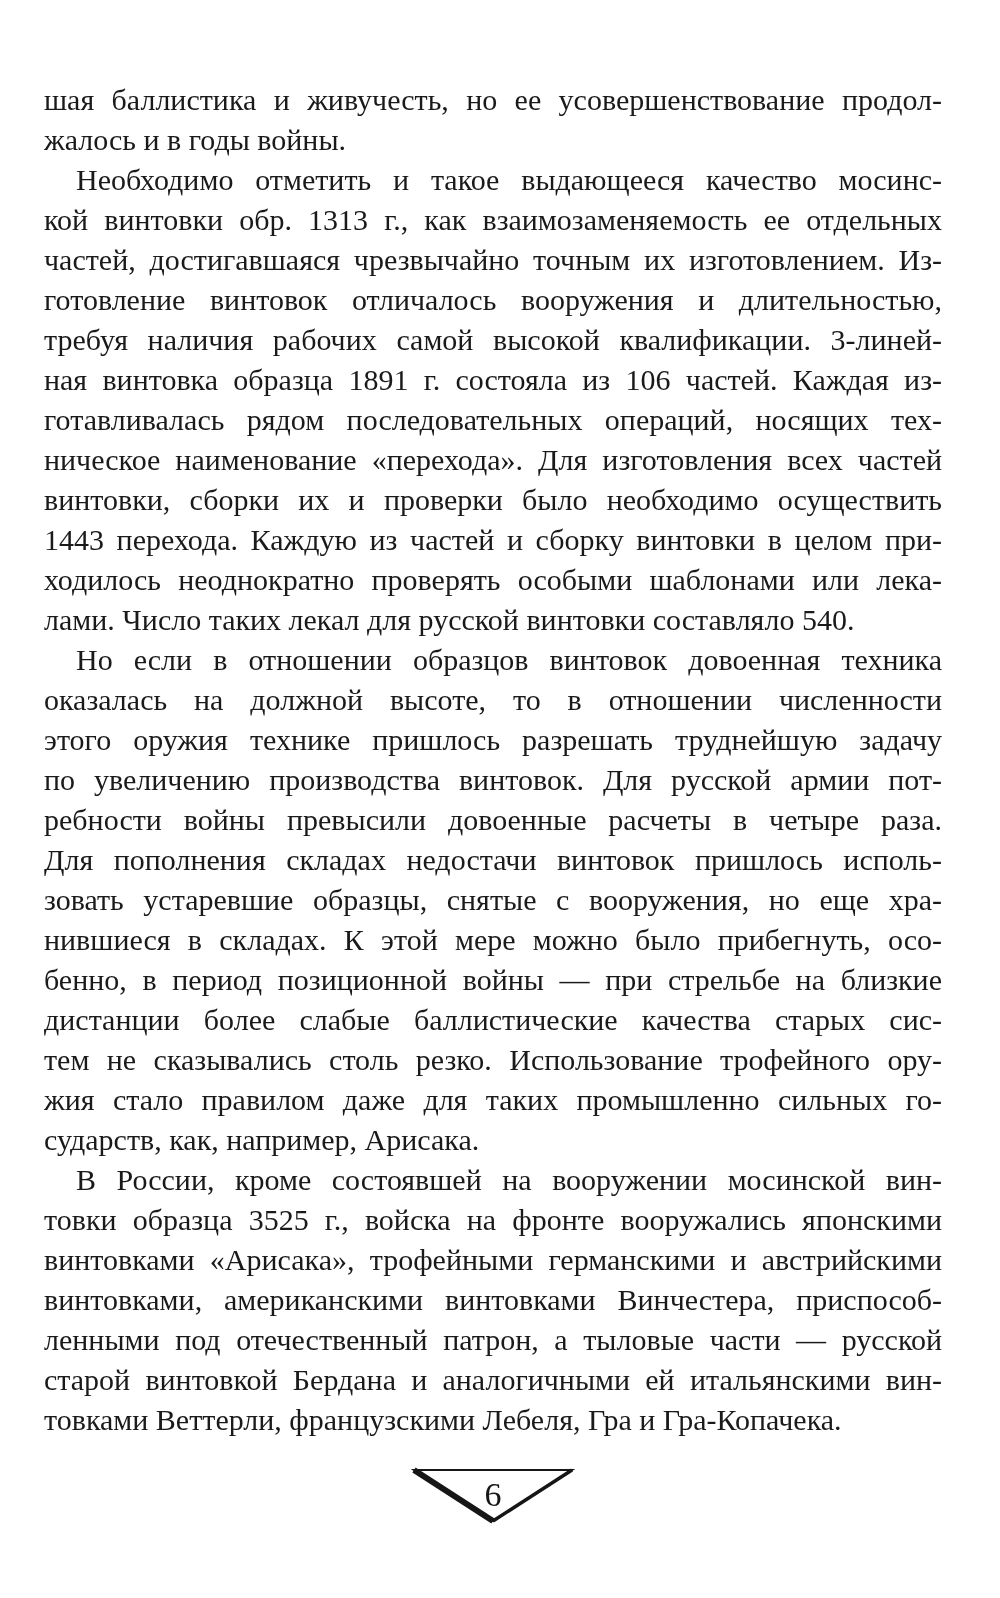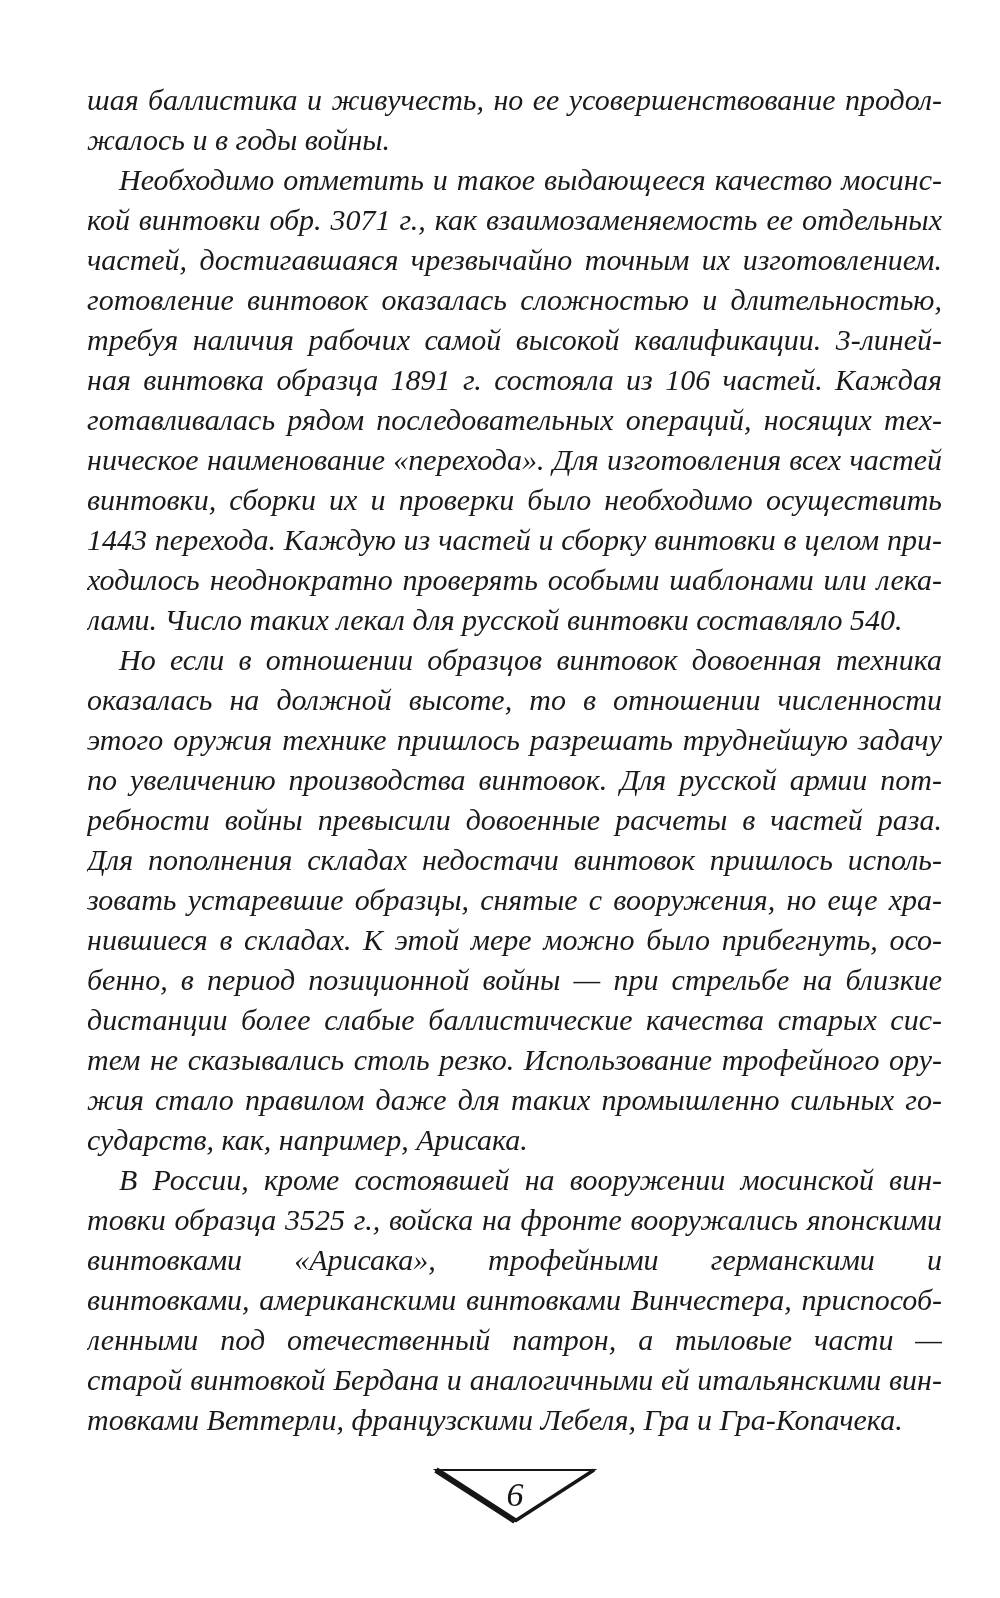--- a/index.html
+++ b/index.html
@@ -2,25 +2,24 @@
 <html><head>
 <meta charset="utf-8">
 <style>
   html, body { margin: 0; padding: 0; background: #ffffff; }
   .sheet {
     position: relative;
     width: 1000px;
     height: 1598px;
     background: #ffffff;
     box-sizing: border-box;
-    padding: 80px 58px 0 87px;
+    padding: 80px 58px 0 44px;
     color: #1a1a1a;
     font-family: "Liberation Serif", "DejaVu Serif", serif;
     overflow: hidden;
-    font-style: italic;
   }
   .text-block { width: 100%; }
   .line {
     font-size: 30px;
     line-height: 40px;
     text-align: justify;
     text-align-last: justify;
     white-space: normal;
     overflow: hidden;
     height: 40px;
@@ -41,38 +40,38 @@
 
 <div class="sheet">
 
   <div class="text-block">
       <div>
         <div class="line">шая баллистика и живучесть, но ее усовершенствование продол-</div>
         <div class="line last">жалось и в годы войны.</div>
       </div>
       <div>
         <div class="line indent">Необходимо отметить и такое выдающееся качество мосинс-</div>
-        <div class="line">кой винтовки обр. 3071 г., как взаимозаменяемость ее отдельных</div>
+        <div class="line">кой винтовки обр. 1313 г., как взаимозаменяемость ее отдельных</div>
         <div class="line">частей, достигавшаяся чрезвычайно точным их изготовлением. Из-</div>
-        <div class="line">готовление винтовок оказалась сложностью и длительностью,</div>
+        <div class="line">готовление винтовок отличалось вооружения и длительностью,</div>
         <div class="line">требуя наличия рабочих самой высокой квалификации. 3-линей-</div>
         <div class="line">ная винтовка образца 1891 г. состояла из 106 частей. Каждая из-</div>
         <div class="line">готавливалась рядом последовательных операций, носящих тех-</div>
         <div class="line">ническое наименование «перехода». Для изготовления всех частей</div>
         <div class="line">винтовки, сборки их и проверки было необходимо осуществить</div>
         <div class="line">1443 перехода. Каждую из частей и сборку винтовки в целом при-</div>
         <div class="line">ходилось неоднократно проверять особыми шаблонами или лека-</div>
         <div class="line last">лами. Число таких лекал для русской винтовки составляло 540.</div>
       </div>
       <div>
         <div class="line indent">Но если в отношении образцов винтовок довоенная техника</div>
         <div class="line">оказалась на должной высоте, то в отношении численности</div>
         <div class="line">этого оружия технике пришлось разрешать труднейшую задачу</div>
         <div class="line">по увеличению производства винтовок. Для русской армии пот-</div>
-        <div class="line">ребности войны превысили довоенные расчеты в частей раза.</div>
+        <div class="line">ребности войны превысили довоенные расчеты в четыре раза.</div>
         <div class="line">Для пополнения складах недостачи винтовок пришлось исполь-</div>
         <div class="line">зовать устаревшие образцы, снятые с вооружения, но еще хра-</div>
         <div class="line">нившиеся в складах. К этой мере можно было прибегнуть, осо-</div>
         <div class="line">бенно, в период позиционной войны — при стрельбе на близкие</div>
         <div class="line">дистанции более слабые баллистические качества старых сис-</div>
         <div class="line">тем не сказывались столь резко. Использование трофейного ору-</div>
         <div class="line">жия стало правилом даже для таких промышленно сильных го-</div>
         <div class="line last">сударств, как, например, Арисака.</div>
       </div>
       <div>

